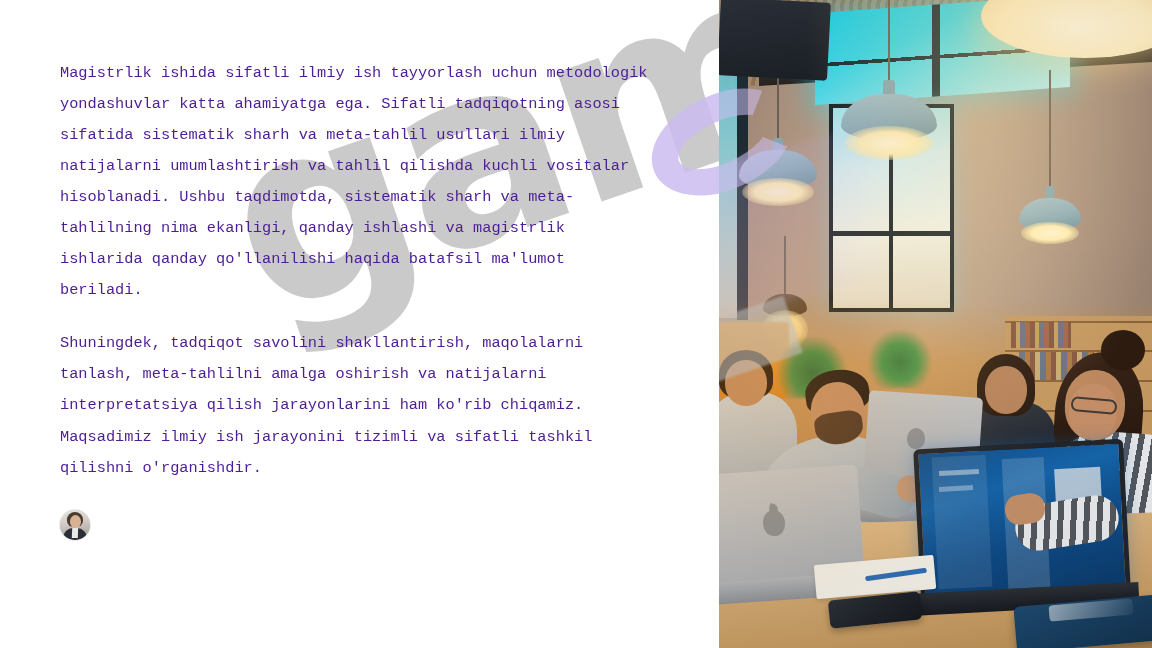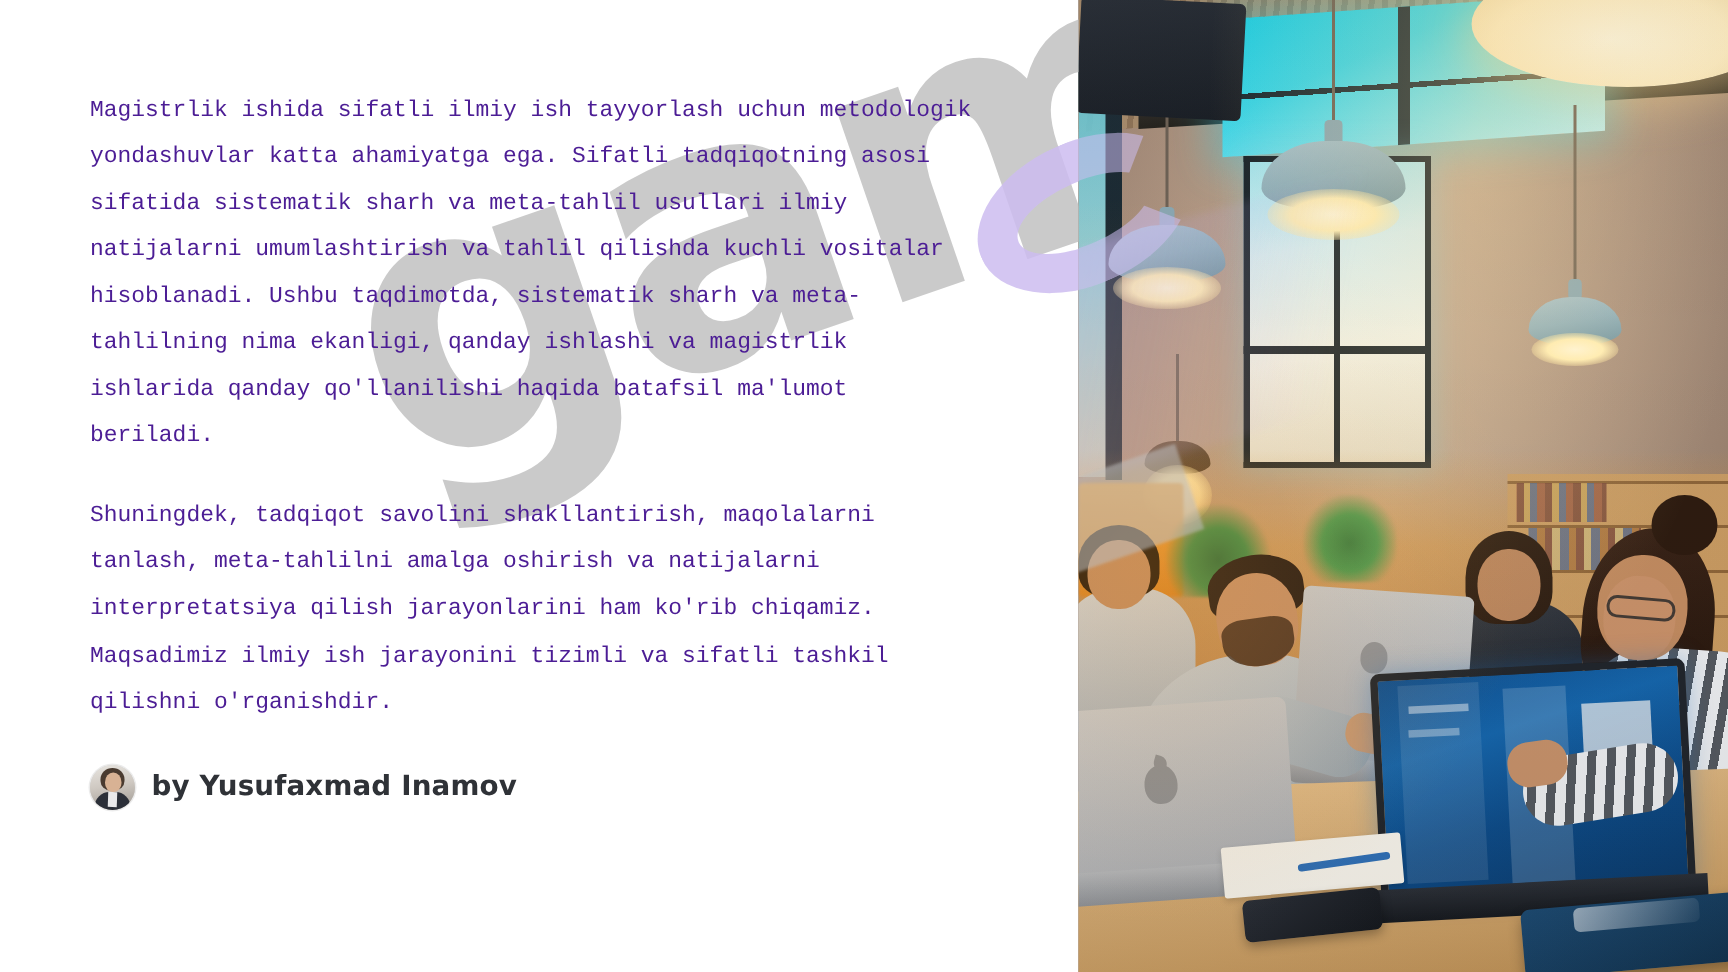--- a/index.html
+++ b/index.html
@@ -349,21 +349,20 @@
       <p class="body-para">Shuningdek, tadqiqot savolini shakllantirish, maqolalarni tanlash, meta-tahlilni amalga oshirish va natijalarni interpretatsiya qilish jarayonlarini ham ko'rib chiqamiz. Maqsadimiz ilmiy ish jarayonini tizimli va sifatli tashkil qilishni o'rganishdir.</p>
 
       <div class="byline">
         <div class="avatar">
           <div class="av-bg"></div>
           <div class="av-body"></div>
           <div class="av-shirt"></div>
           <div class="av-hair"></div>
           <div class="av-face"></div>
         </div>
-        <div class="byline-text">by Yusufaxmad Inamov</div>
       </div>
 
     </div>
   </div>
 
   <div class="photo-pane">
     <div class="scene">
 
       <div class="p-wall"></div>
       <div class="p-ceiling"></div>

